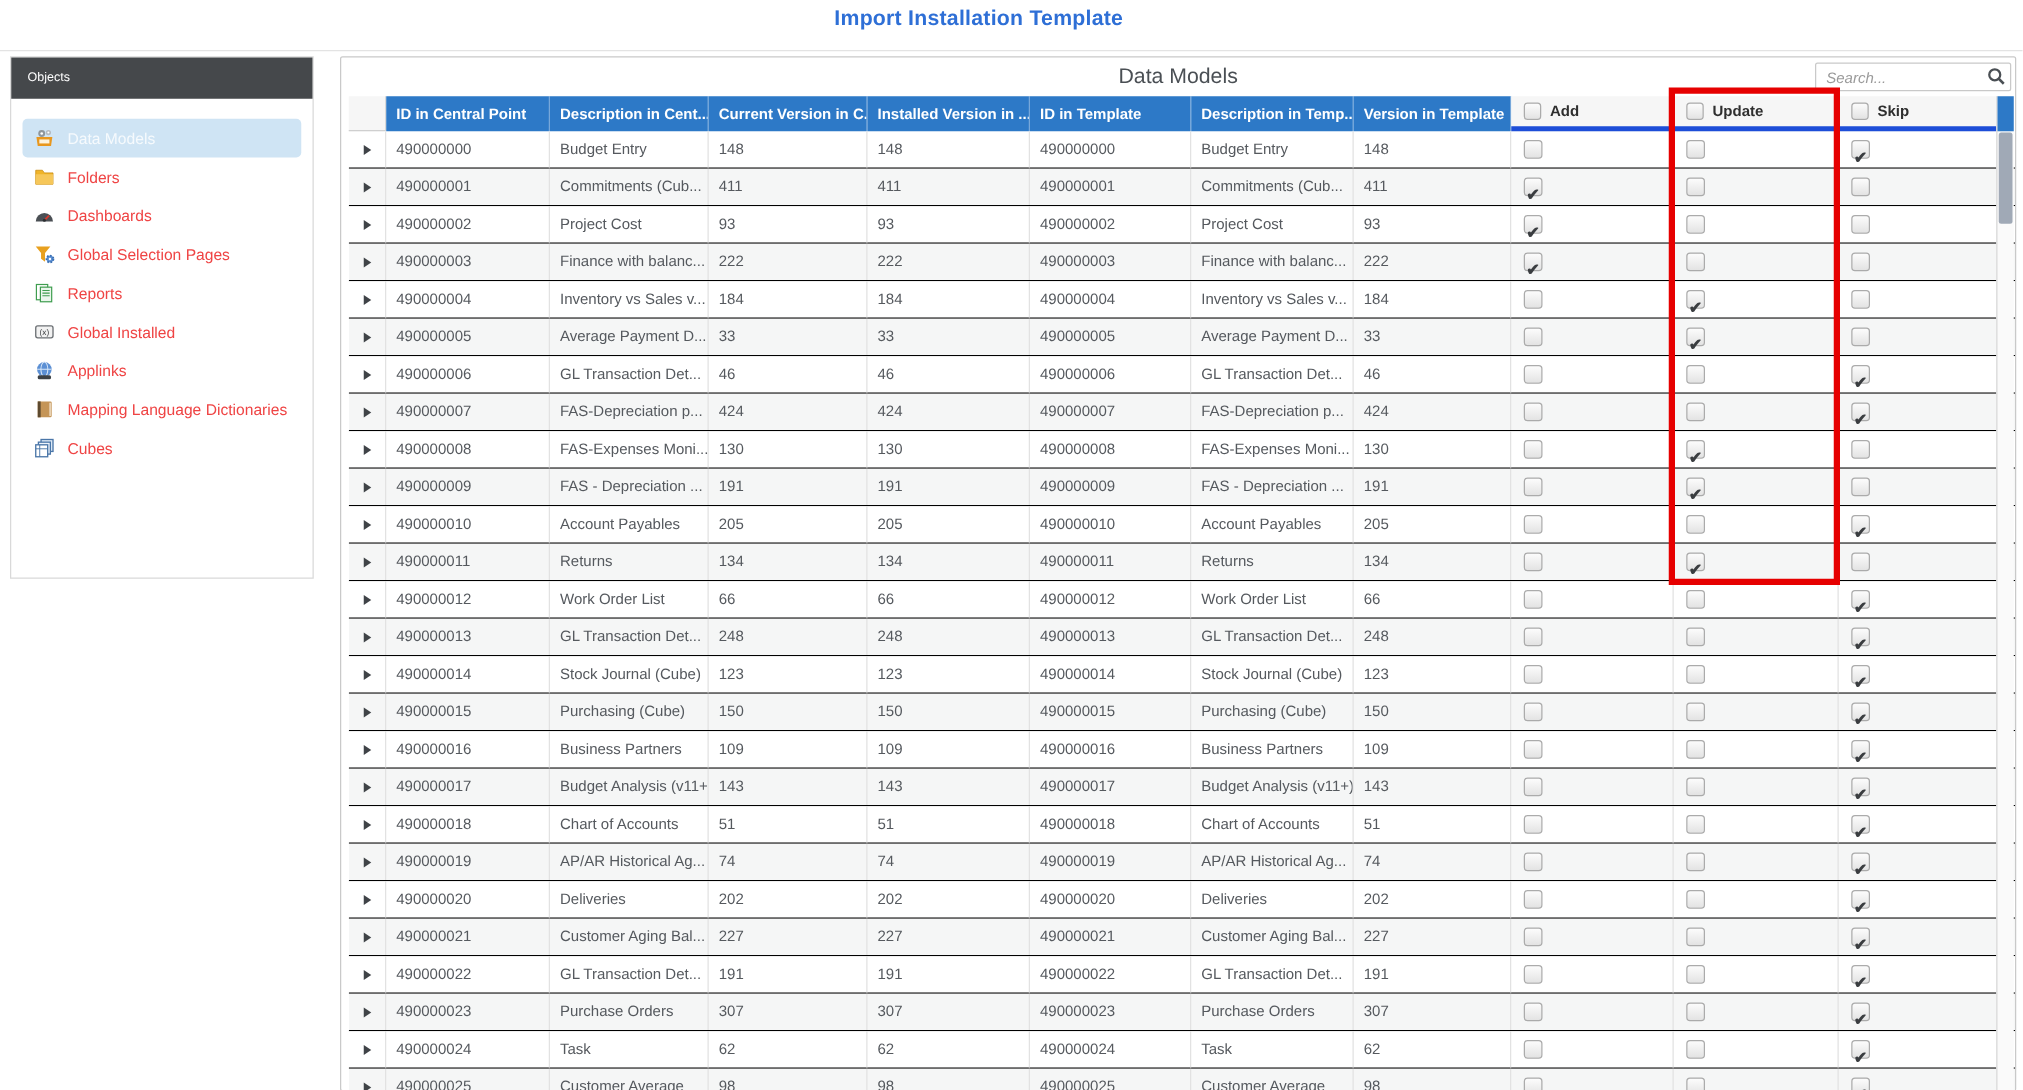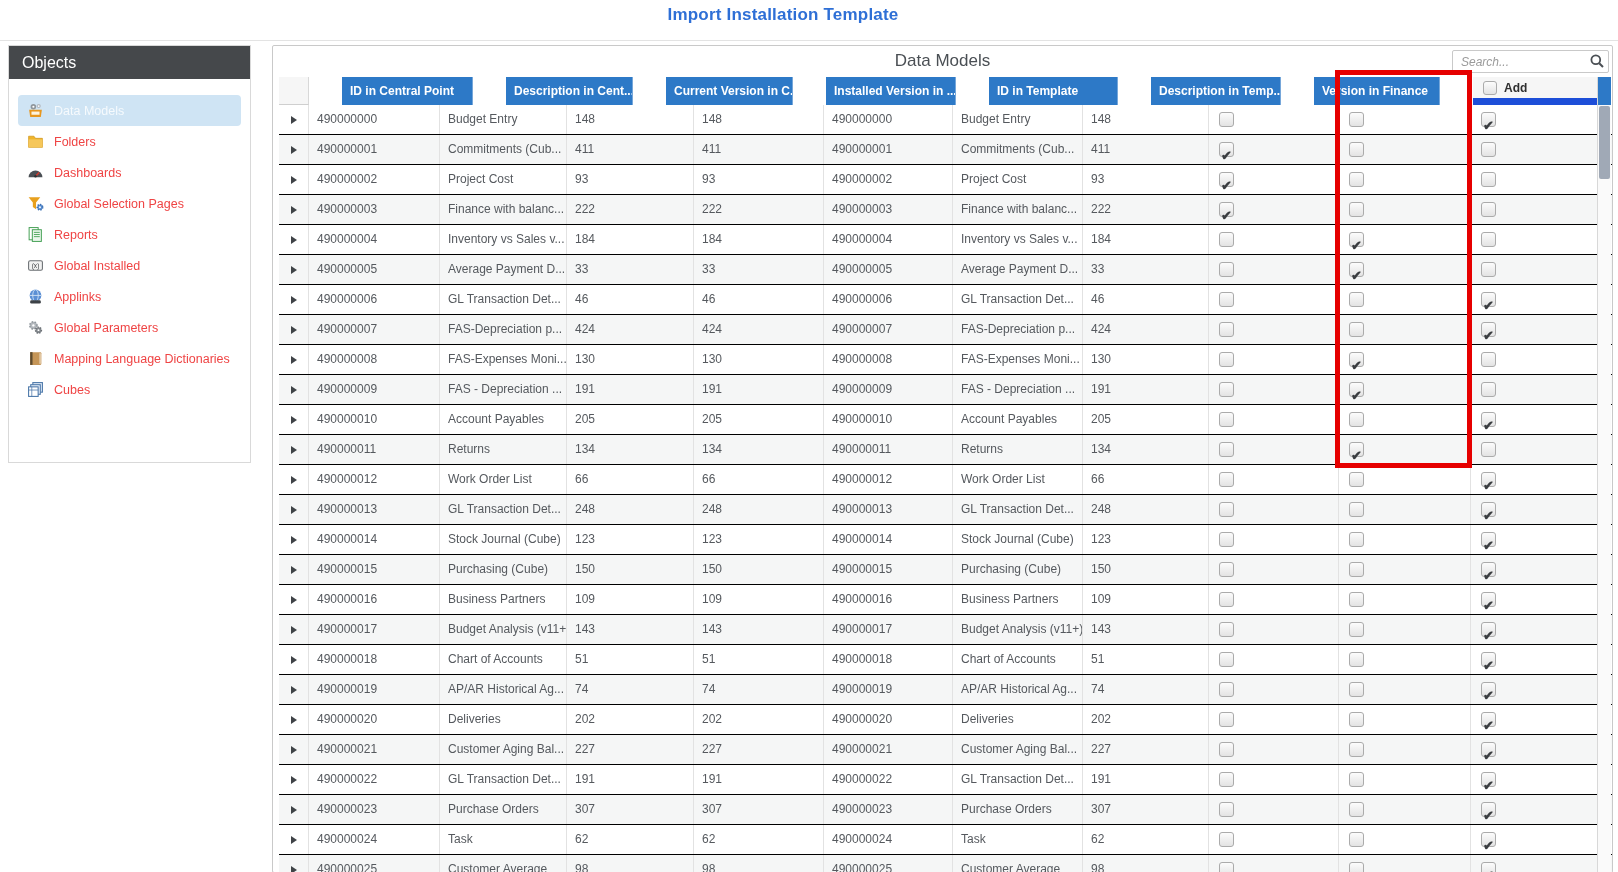--- a/index.html
+++ b/index.html
@@ -6,21 +6,21 @@
   html,body { width:1618px; height:872px; overflow:hidden; background:#ffffff;
               font-family:"Liberation Sans", sans-serif; }
 
   .page-title { position:absolute; top:5px; left:0; width:1566px; text-align:center;
                 font-size:17px; font-weight:bold; color:#2e6fd6; letter-spacing:.2px; }
   .top-divider { position:absolute; top:40px; left:0; width:1618px; border-top:1px solid #e3e3e3; }
 
   
   .sidebar { position:absolute; left:8px; top:45px; width:243px; height:418px;
              background:#fff; border:1px solid #d9d9d9; }
-  .sb-header { height:33px; background:#45484b; color:#fff; font-size:16px;
+  .sb-header { height:33px; background:#45484b; color:#fff; font-size:10px;
                line-height:33px; padding-left:13px; }
   .sb-list { padding-top:16px; }
   .sb-item { height:31px; display:flex; align-items:center; gap:10px;
              margin:0 9px; padding-left:9px; border-radius:4px;
              font-size:12.5px; color:#ef4444; cursor:pointer; }
   .sb-item.selected { background:#cfe4f4; color:#f6fafd; }
   .sb-item svg { width:17px; height:17px; flex:0 0 17px; }
 
   
   .panel { position:absolute; left:272px; top:45px; width:1341px; height:828px;
@@ -28,26 +28,26 @@
   .panel-title-row { position:relative; height:31px; }
   .panel-title { text-align:center; font-size:17px; color:#4a4f54; line-height:30px; }
   .search-wrap { position:absolute; top:4px; right:3px; width:157px; height:23px; }
   .search-input { width:100%; height:100%; border:1px solid #c9c9c9; border-radius:2px;
                   padding:0 26px 0 8px; font-size:12px; font-style:italic; color:#555;
                   font-family:"Liberation Sans", sans-serif; outline:none; }
   .search-input::placeholder { color:#9a9a9a; font-style:italic; }
   .search-icon { position:absolute; right:4px; top:3px; width:16px; height:16px; }
 
   .grid { display:grid; grid-template-columns:30px 131px 127px 127px 130px 129px 130px 126px 130px 132px 127px; }
-  .thead { margin-left:6px; height:28px;gap:33px; }
+  .thead { margin-left:6px; height:28px; }
   .th { font-size:12px; font-weight:bold; overflow:hidden; white-space:nowrap; }
   .th-blue { background:#2d79c7; color:#fff; line-height:28px; padding-left:8px;
              border-right:1px solid rgba(255,255,255,.35); }
   .th-gray { background:#f6f6f6; color:#2f2f2f; display:flex; align-items:center; gap:7px;
-             padding-left:10px; border-right:1px solid #d8d8d8; border-bottom:7px solid #1d4ed8; }
+             padding-left:10px; border-right:1px solid #d8d8d8; border-bottom:4px solid #1d4ed8; }
   .th-exp  { background:#f6f6f6; border-right:1px solid #d8d8d8; border-bottom:1px solid #cfcfcf; }
 
   .tbody { margin-left:6px; height:769px; overflow:hidden; }
   .trow { height:30px; border-bottom:1px solid #000000; background:#fff; }
   .trow:nth-child(even) { background:#f5f6f6; }
   .td { font-size:12px; color:#55595e; line-height:29px; padding-left:8px;
         border-right:1px solid #e2e2e2; overflow:hidden; white-space:nowrap; }
   .td.exp { display:flex; align-items:center; justify-content:center; padding:0; cursor:pointer; }
   .tri { width:0; height:0; border-left:6px solid #3f4347;
          border-top:4px solid transparent; border-bottom:4px solid transparent; }
@@ -140,29 +140,20 @@
     <div class="sb-item">
       <svg viewBox="0 0 16 16">
           <circle cx="8" cy="7" r="5.5" fill="#5b8fd4"></circle>
           <ellipse cx="8" cy="7" rx="2.6" ry="5.5" fill="none" stroke="#d7e6f7" stroke-width="0.8"></ellipse>
           <line x1="2.5" y1="7" x2="13.5" y2="7" stroke="#d7e6f7" stroke-width="0.8"></line>
           <rect x="3" y="11.5" width="10" height="3" rx="1.2" fill="#3c4146"></rect>
         </svg>
       <span>Applinks</span>
     </div>
 
-    <div class="sb-item">
-      <svg viewBox="0 0 16 16">
-          <circle cx="6" cy="6" r="3.4" fill="#b2b7bc" stroke="#8f969c" stroke-width="1.4" stroke-dasharray="1.4 1.4"></circle>
-          <circle cx="6" cy="6" r="1.1" fill="#fff"></circle>
-          <circle cx="10.8" cy="10.5" r="2.8" fill="#84898e" stroke="#6b7075" stroke-width="1.3" stroke-dasharray="1.2 1.2"></circle>
-          <circle cx="10.8" cy="10.5" r="0.9" fill="#fff"></circle>
-        </svg>
-      <span>Global Parameters</span>
-    </div>
 
     <div class="sb-item">
       <svg viewBox="0 0 16 16">
           <path d="M3 2 h9.5 a1 1 0 0 1 1 1 v10 a1 1 0 0 1 -1 1 H3 Z" fill="#c59557"></path>
           <rect x="3" y="2" width="2.2" height="12" fill="#5d4a2e"></rect>
           <rect x="11.8" y="3" width="1" height="10" fill="#f3e6d2"></rect>
         </svg>
       <span>Mapping Language Dictionaries</span>
     </div>
 
@@ -195,21 +186,21 @@
   </div>
 
   <div class="grid thead">
     <div class="th th-exp"></div>
     <div class="th th-blue">ID in Central Point</div>
     <div class="th th-blue">Description in Cent...</div>
     <div class="th th-blue">Current Version in C...</div>
     <div class="th th-blue">Installed Version in ...</div>
     <div class="th th-blue">ID in Template</div>
     <div class="th th-blue">Description in Temp...</div>
-    <div class="th th-blue">Version in Finance</div>
+    <div class="th th-blue">Version in Template</div>
     <div class="th th-gray">
       <span class="cb small"></span>
       <span>Add</span>
     </div>
     <div class="th th-gray">
       <span class="cb small"></span>
       <span>Update</span>
     </div>
     <div class="th th-gray">
       <span class="cb small"></span>

